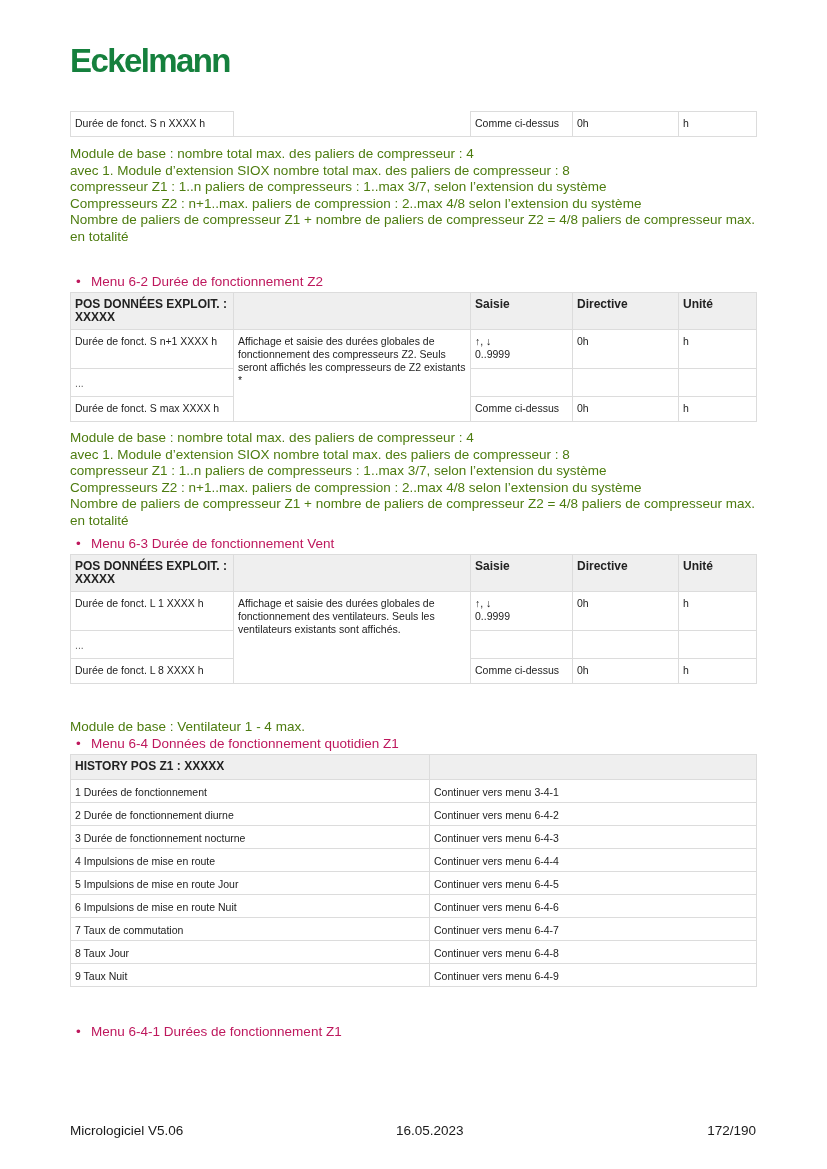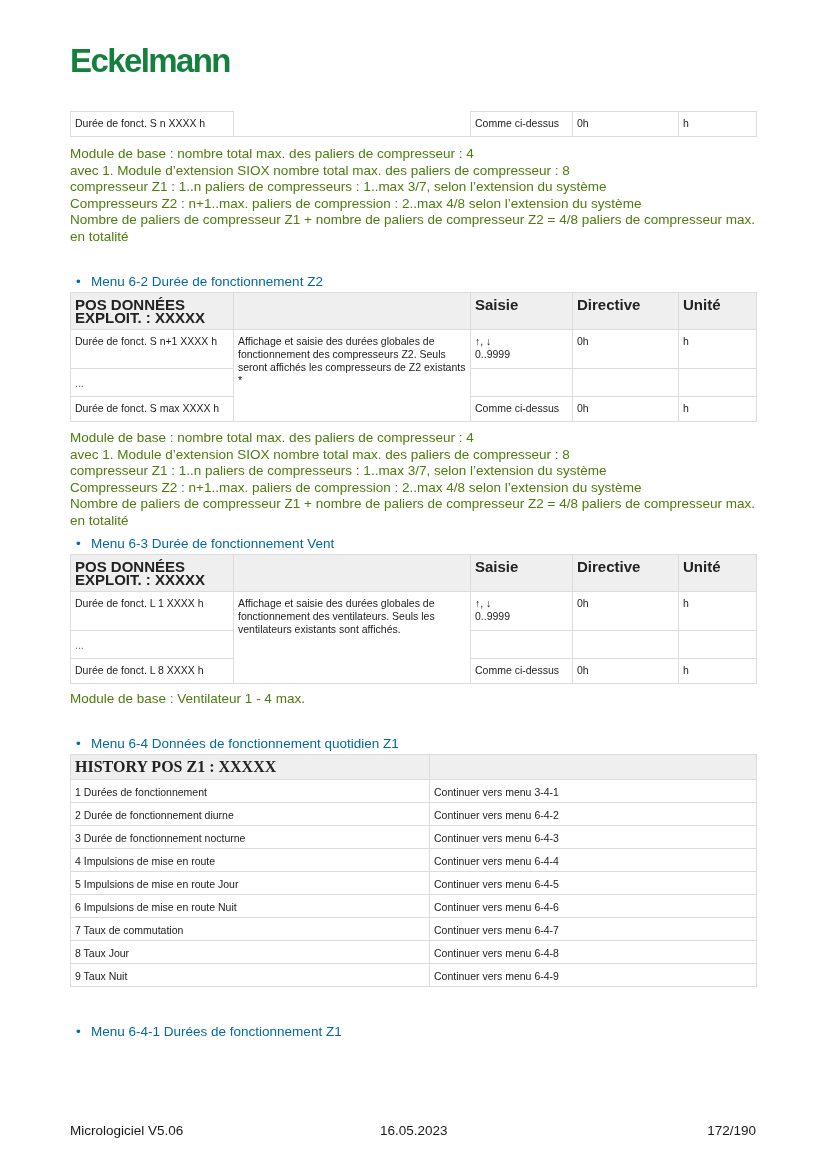--- a/index.html
+++ b/index.html
@@ -15,28 +15,28 @@
   table.t {
     position: absolute; left: 70px; width: 686px;
     border-collapse: collapse; table-layout: fixed;
     font-size: 10.5px; color: #222;
   }
   table.t td {
     border: 1px solid #dcdcdc; vertical-align: top;
     padding: 5px 4px 4px 4px; line-height: 13px;
   }
   table.t tr.hdr td {
-    background: #efefef; font-weight: bold; font-size: 15px;
+    background: #efefef; font-weight: bold; font-size: 12px;
   }
   .para {
     position: absolute; left: 70px; width: 700px;
     font-size: 13.5px; line-height: 16.5px; color: #4d7c0f;
   }
   .bullet {
-    position: absolute; left: 76px; font-size: 13.5px; line-height: 16px; color: #0369a1;
+    position: absolute; left: 76px; font-size: 13.5px; line-height: 16px; color: #be185d;
   }
   .bullet .dot { display: inline-block; width: 15px; }
   .footer {
     position: absolute; top: 1123px; font-size: 13.5px; color: #1a1a1a;
   }
 </style>
 </head>
 <body>
 
 <div class="logo">Eckelmann</div>
@@ -159,36 +159,36 @@
   </tr>
   <tr>
     <td style="height:15px;margin-left:36px;">Durée de fonct. L 8 XXXX h</td>
     <td>Comme ci-dessus</td>
     <td>0h</td>
     <td>h</td>
   </tr>
 </tbody>
   </table>
 
-<div class="para" style="top:691px;">
+<div class="para" style="top:719px;">
   <div>Module de base : Ventilateur 1 - 4 max.</div>
 </div>
 
 <div class="bullet" style="top:736px;">
   <span class="dot">•</span><span>Menu 6-4 Données de fonctionnement quotidien Z1</span>
 </div>
 
 <table class="t" id="t64" style="top:754px;">
   <colgroup>
       <col style="width:359px">
       <col style="width:327px">
     </colgroup>
   <tbody>
       <tr class="hdr">
-    <td style="height:15px; font-size:16px;font-family:Liberation Serif, serif;">HISTORY POS Z1 : XXXXX</td>
+    <td style="height:15px; font-size:12px;">HISTORY POS Z1 : XXXXX</td>
     <td></td>
   </tr>
   <tr>
         <td>1 Durées de fonctionnement</td>
         <td>Continuer vers menu 3-4-1</td>
       </tr>
   <tr>
         <td>2 Durée de fonctionnement diurne</td>
         <td>Continuer vers menu 6-4-2</td>
       </tr>
@@ -225,14 +225,14 @@
 <style>
   #t64 td { height: 15px; padding-top: 6px; padding-bottom: 1px; }
   #t64 tr.hdr td { padding-top: 5px; padding-bottom: 4px; }
 </style>
 
 <div class="bullet" style="top:1024px;">
   <span class="dot">•</span><span>Menu 6-4-1 Durées de fonctionnement Z1</span>
 </div>
 
 <div class="footer" style="left:70px;">Micrologiciel V5.06</div>
-<div class="footer" style="left:380px;">16.05.2023</div>
+<div class="footer" style="left:396px;">16.05.2023</div>
 <div class="footer" style="right:71px;">172/190</div>
 
 </body></html>

